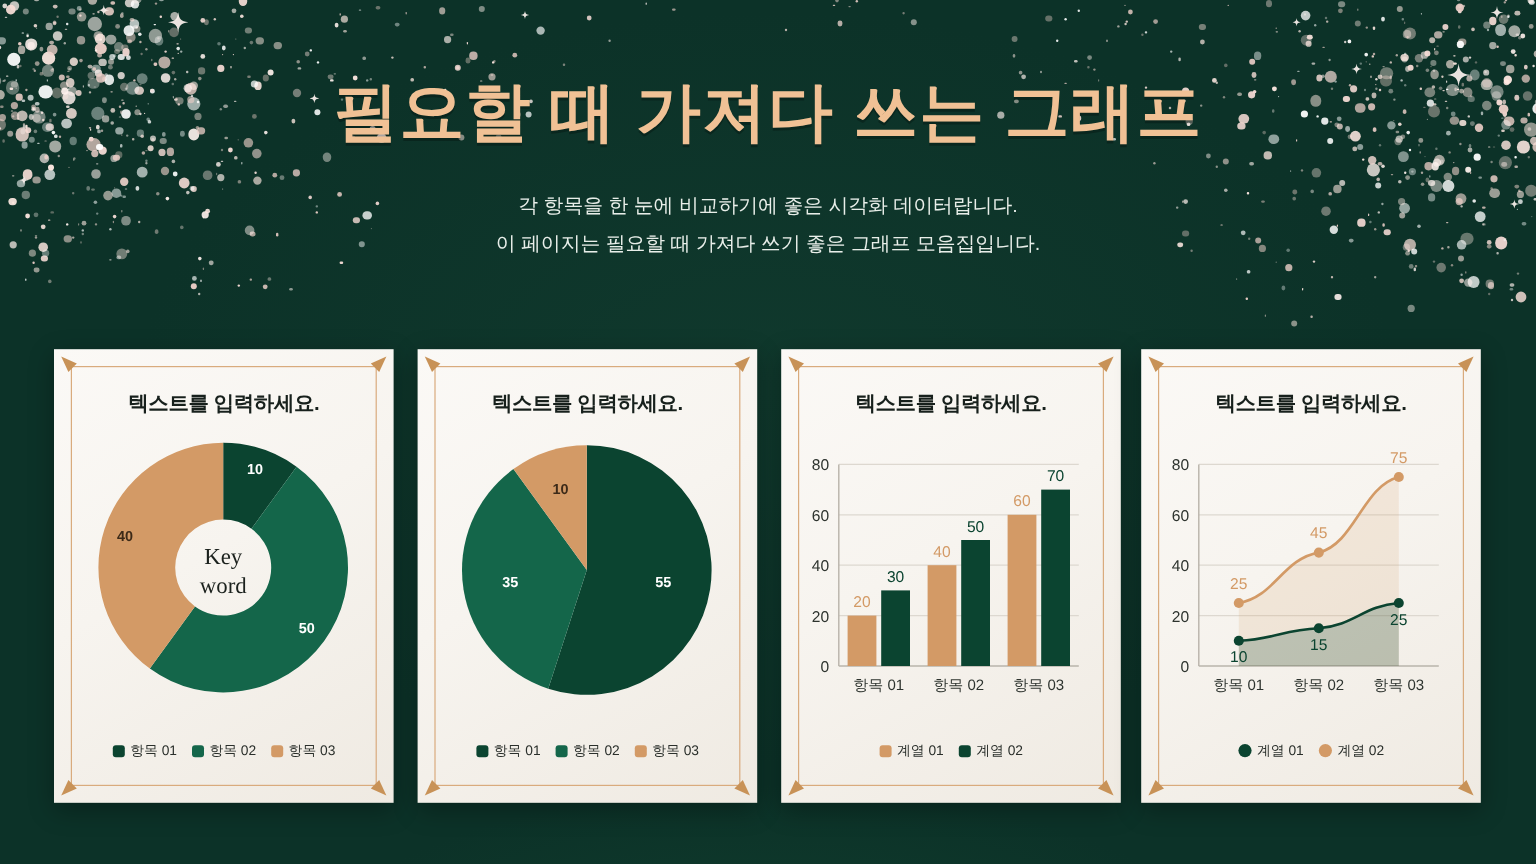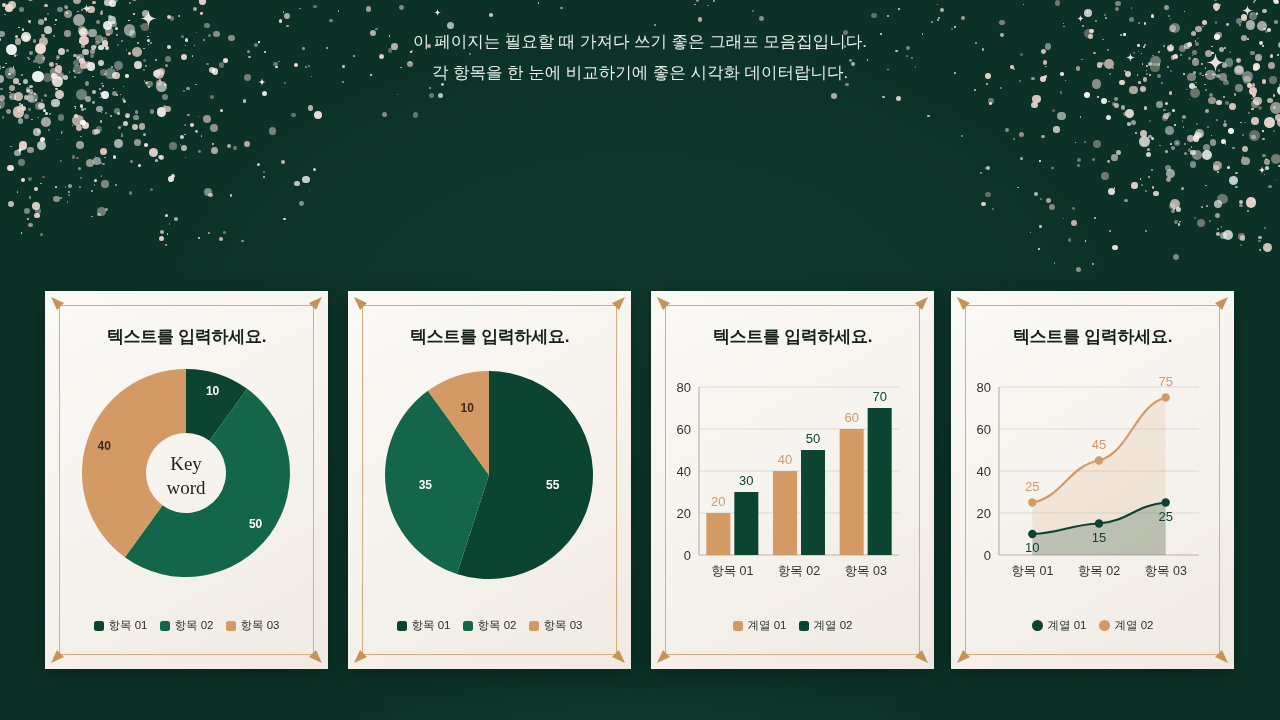--- a/index.html
+++ b/index.html
@@ -1073,23 +1073,24 @@
       </svg>
       <svg class="star" viewBox="0 0 24 24" style="left: 16px; top: 146px; width: 8px; height: 8px; opacity: 0.92;">
         <path d="M12 0 C13 8.5 15.5 11 24 12 C15.5 13 13 15.5 12 24 C11 15.5 8.5 13 0 12 C8.5 11 11 8.5 12 0 Z" fill="#fdf3ef"></path>
       </svg>
       <svg class="star" viewBox="0 0 24 24" style="left: 1258px; top: 166px; width: 8px; height: 8px; opacity: 0.92;">
         <path d="M12 0 C13 8.5 15.5 11 24 12 C15.5 13 13 15.5 12 24 C11 15.5 8.5 13 0 12 C8.5 11 11 8.5 12 0 Z" fill="#fdf3ef"></path>
       </svg>
     </div>
 
   <div class="header">
+    <div class="title">필요할 때 가져다 쓰는 그래프</div>
     <div class="subtitle">
+      <div>각 항목을 한 눈에 비교하기에 좋은 시각화 데이터랍니다.</div>
       <div>이 페이지는 필요할 때 가져다 쓰기 좋은 그래프 모음집입니다.</div>
-      <div>각 항목을 한 눈에 비교하기에 좋은 시각화 데이터랍니다.</div>
     </div>
   </div>
 
   <div class="cards">
 
     <div class="card" style="left:45px">
       <div class="card-inner-border"></div>
       <svg class="dart tl" viewBox="0 0 20 20">
           <path d="M1 1 L14 7 L7 14 Z" fill="#c89257"></path>
         </svg>

